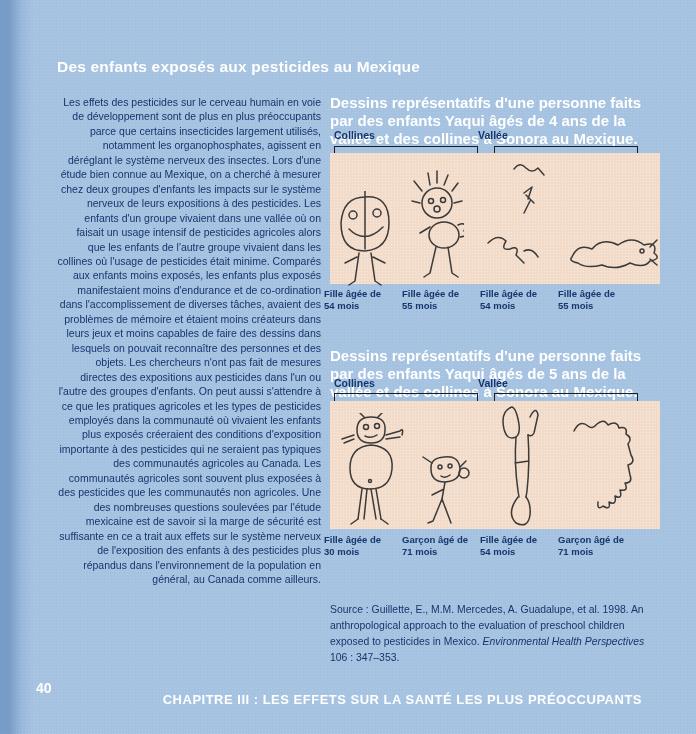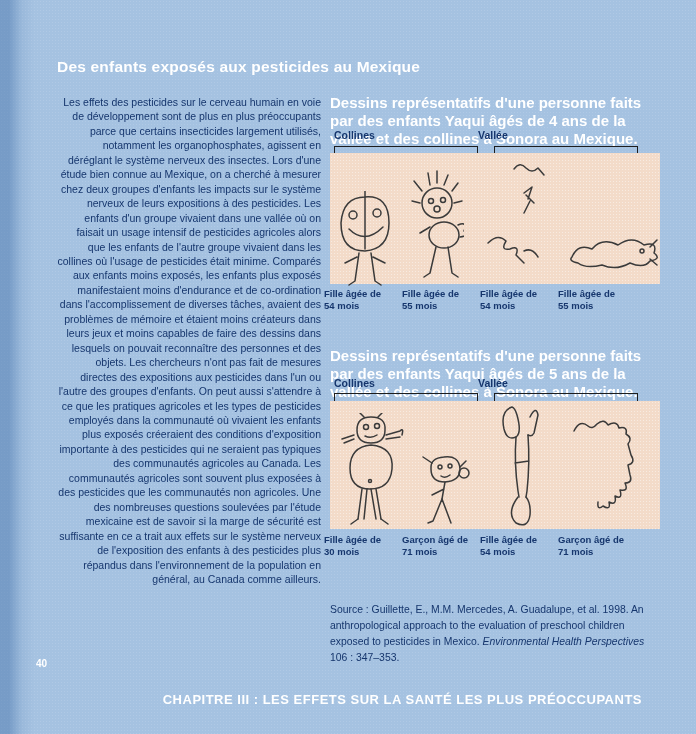--- a/index.html
+++ b/index.html
@@ -62,22 +62,22 @@
   .fig2 .labels{top:187px;}
   .lab{
     flex:1;color:#16366d;font-weight:bold;
     font-size:9.5px;line-height:12px;padding:0 4px;
   }
   .source{
     position:absolute;left:330px;top:602px;width:330px;margin:0;
     color:#16366d;font-size:10.4px;line-height:16px;
   }
   .pageno{
-    position:absolute;left:36px;top:658px;
-    color:#ffffff;font-weight:bold;font-size:10px;
+    position:absolute;left:36px;top:680px;
+    color:#ffffff;font-weight:bold;font-size:14px;
   }
   .chapter{
     position:absolute;right:54px;top:692px;
     color:#ffffff;font-weight:bold;font-size:13px;letter-spacing:0.5px;
   }
 </style>
 </head>
 <body>
 
 <div class="page">

